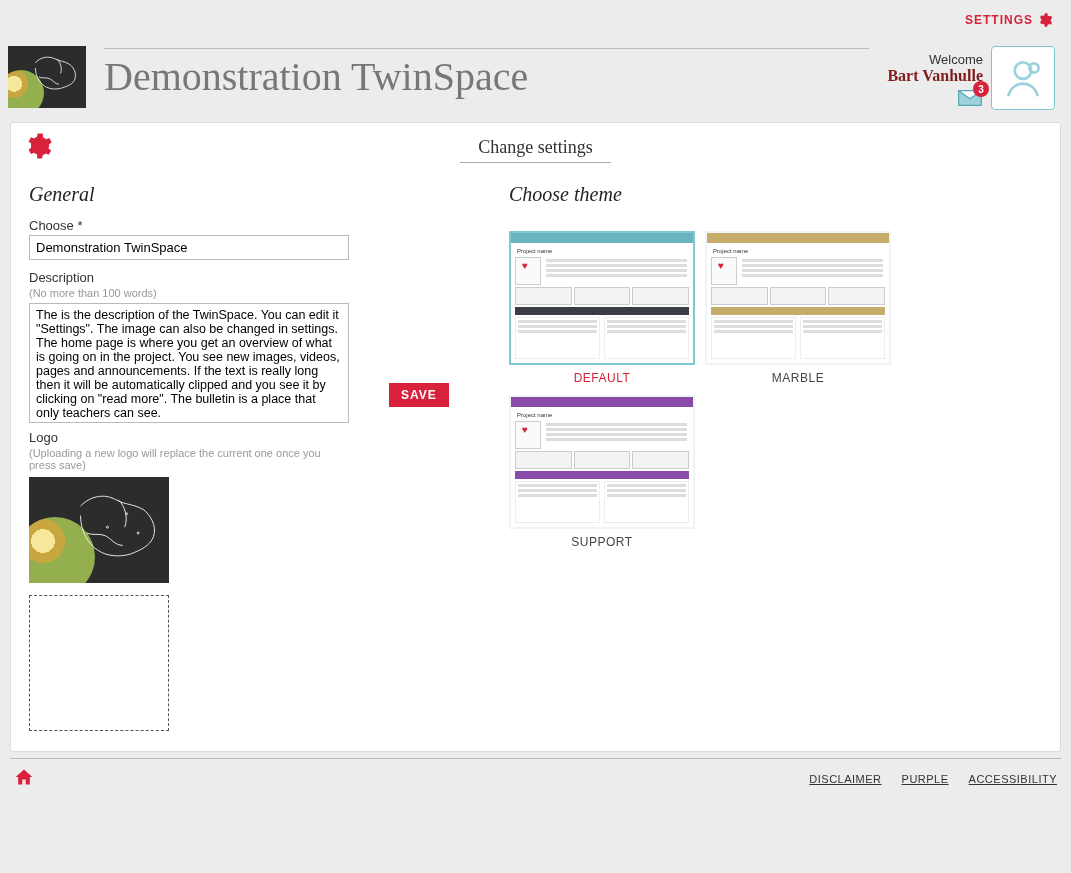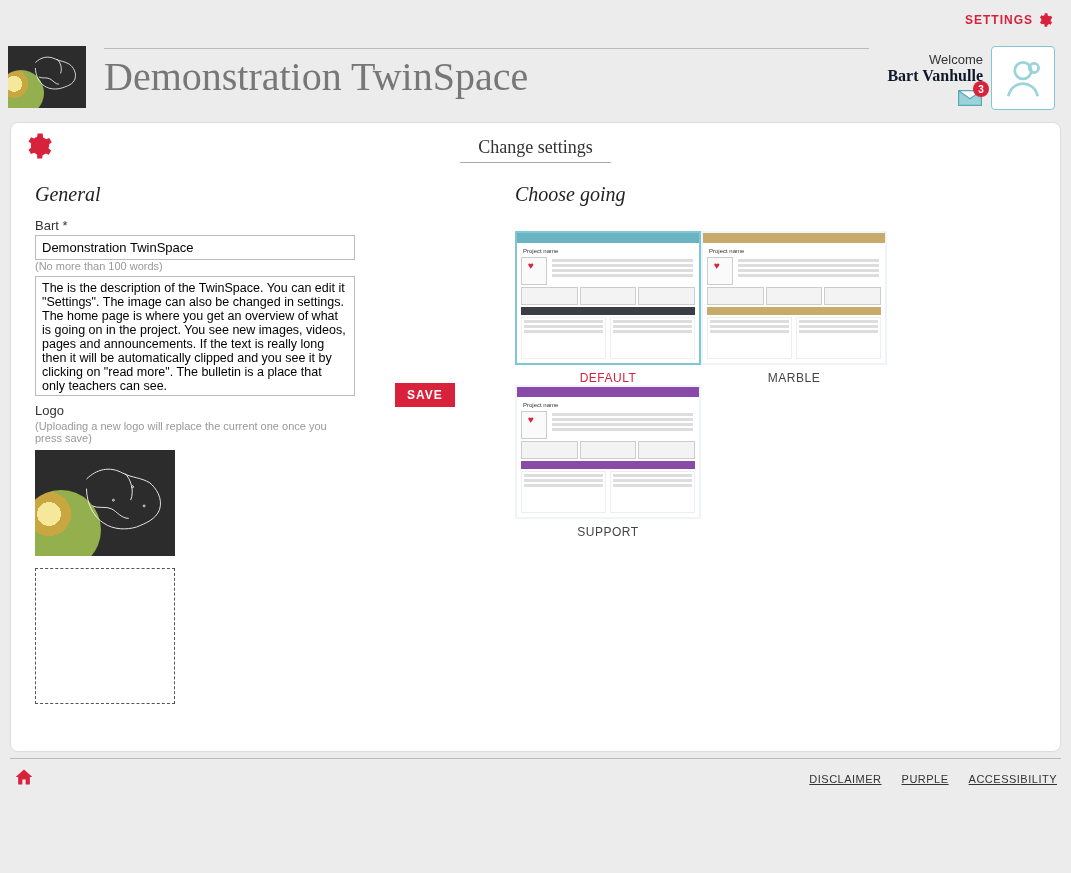--- a/index.html
+++ b/index.html
@@ -66,21 +66,21 @@
   }
 
   .user-block {
     display:flex;
     align-items:flex-start;
     gap:8px;
     margin-top:18px;
   }
   .user-text { text-align:right; padding-top:6px;}
   .welcome { font-size:13px; color:#333; }
-  .username { color:#0f172a; font-weight:bold; font-family: Georgia, serif; font-size:16px; }
+  .username { color:#7f1d1d; font-weight:bold; font-family: Georgia, serif; font-size:16px; }
   .mail-wrap { position:relative; margin-top:4px; display:inline-block;}
   .mail-wrap svg { width:26px; height:18px; }
   .mail-badge {
     position:absolute; top:-8px; right:-6px;
     background:#d8213b; color:#fff; font-size:10px; font-weight:bold;
     width:16px; height:16px; border-radius:50%;
     display:flex; align-items:center; justify-content:center;
   }
   .avatar-box {
     width:64px; height:64px;
@@ -88,23 +88,23 @@
     border-radius:4px;
     display:flex; align-items:center; justify-content:center;
     background:#fff;
   }
   .avatar-box svg { width:44px; height:44px; stroke:#9cd3db; fill:none; stroke-width:3;}
 
   
   .panel {
     background:#fff;
     border:1px solid #ddd;
-    border-radius:8px;
+    border-radius:3px;
     margin: 2px;
-    padding: 14px 18px 18px 24px;
+    padding: 14px 18px 18px 18px;
     display:flex;
     gap:40px;
     position:relative;
     min-height:630px;
   }
   .gear-left { position:absolute; left:12px; top:8px; }
   .gear-left svg { width:30px; height:30px; fill:#d8213b;}
   .panel-title-wrap { position:absolute; left:0; right:0; top:14px; display:flex; justify-content:center;}
   .panel-title {
     font-family: Georgia, serif;
@@ -142,21 +142,21 @@
     width:140px; height:136px; border:1px dashed #555; margin-top:12px; background:#fff;
   }
 
   .save-btn {
     margin-top:200px;
     background:#d8213b; color:#fff; border:none;
     font-weight:bold; font-size:12px; letter-spacing:1px;
     padding:5px 12px; cursor:pointer;
   }
 
-  .themes { display:flex; flex-wrap:wrap; margin-top:25px;}
+  .themes { display:flex; flex-wrap:wrap; gap:10px;margin-top:25px;}
   .theme-card { width:186px; }
   .theme-img {
     height:134px; border:2px solid transparent; background:#eef4f8;
     display:flex; flex-direction:column; cursor:pointer;
     font-size:8px; overflow:hidden;
   }
   .theme-card.selected .theme-img { border-color:#7ec8d6;}
   .theme-card.selected .theme-label { color:#d8213b;}
   .theme-label { text-align:center; font-size:12px; color:#444; margin-top:6px; letter-spacing:.5px;}
   
@@ -245,23 +245,24 @@
           <path d="M12 8a4 4 0 1 0 .01 8.01A4 4 0 0 0 12 8zm9 4a7.9 7.9 0 0 0-.13-1.4l2.1-1.6-2-3.46-2.46 1a7.7 7.7 0 0 0-2.42-1.4L15.7 2h-4l-.39 2.6a7.7 7.7 0 0 0-2.42 1.4l-2.46-1-2 3.46 2.1 1.6A7.9 7.9 0 0 0 6.4 12c0 .47.05.94.13 1.4l-2.1 1.6 2 3.46 2.46-1c.72.6 1.54 1.08 2.42 1.4L11.3 22h4l.39-2.6c.88-.32 1.7-.8 2.42-1.4l2.46 1 2-3.46-2.1-1.6c.08-.46.13-.93.13-1.4z"></path>
         </svg>
     </div>
     <div class="panel-title-wrap">
       <div class="panel-title">Change settings</div>
     </div>
 
     <div class="col col-left">
       <h3 class="section">General</h3>
 
-      <div class="field-label">Bart *</div>
+      <div class="field-label">Choose *</div>
       <input type="text" class="txt" value="Demonstration TwinSpace" style="">
 
+      <div class="field-label">Description</div>
       <div class="hint">(No more than 100 words)</div>
       <textarea class="txt" style="">The is the description of the TwinSpace. You can edit it "Settings". The image can also be changed in settings. The home page is where you get an overview of what is going on in the project. You see new images, videos, pages and announcements. If the text is really long then it will be automatically clipped and you see it by clicking on "read more". The bulletin is a place that only teachers can see.</textarea>
 
       <div class="field-label" style="margin-top:4px">Logo</div>
       <div class="hint">(Uploading a new logo will replace the current one once you press save)</div>
       <div class="logo-preview">
         <svg viewBox="0 0 100 100">
             <g class="europe">
           <path d="M12 24c10-10 24-14 38-6 10 5 18 4 28 10 6 5 14 16 10 28-4 10-14 14-24 18-10 3-24 3-34-4-10-6-18-20-18-36"></path>
           <path d="M18 52c6 3 14 0 20 3 6 3 10 10 18 10"></path>
@@ -273,21 +274,21 @@
           </svg>
       </div>
       <div class="drop-zone"></div>
     </div>
 
     <div class="col col-mid">
       <button class="save-btn">SAVE</button>
     </div>
 
     <div class="col col-right">
-      <h3 class="section">Choose going</h3>
+      <h3 class="section">Choose theme</h3>
       <div class="themes" id="themes-container">
           <div class="theme-card selected">
             <div class="theme-img">
               <div class="tnav" style="background:#6ab3c0">
                 <span></span>
                 <span></span>
                 <span></span>
                 <span></span>
                 <span></span>
                 <span></span>

